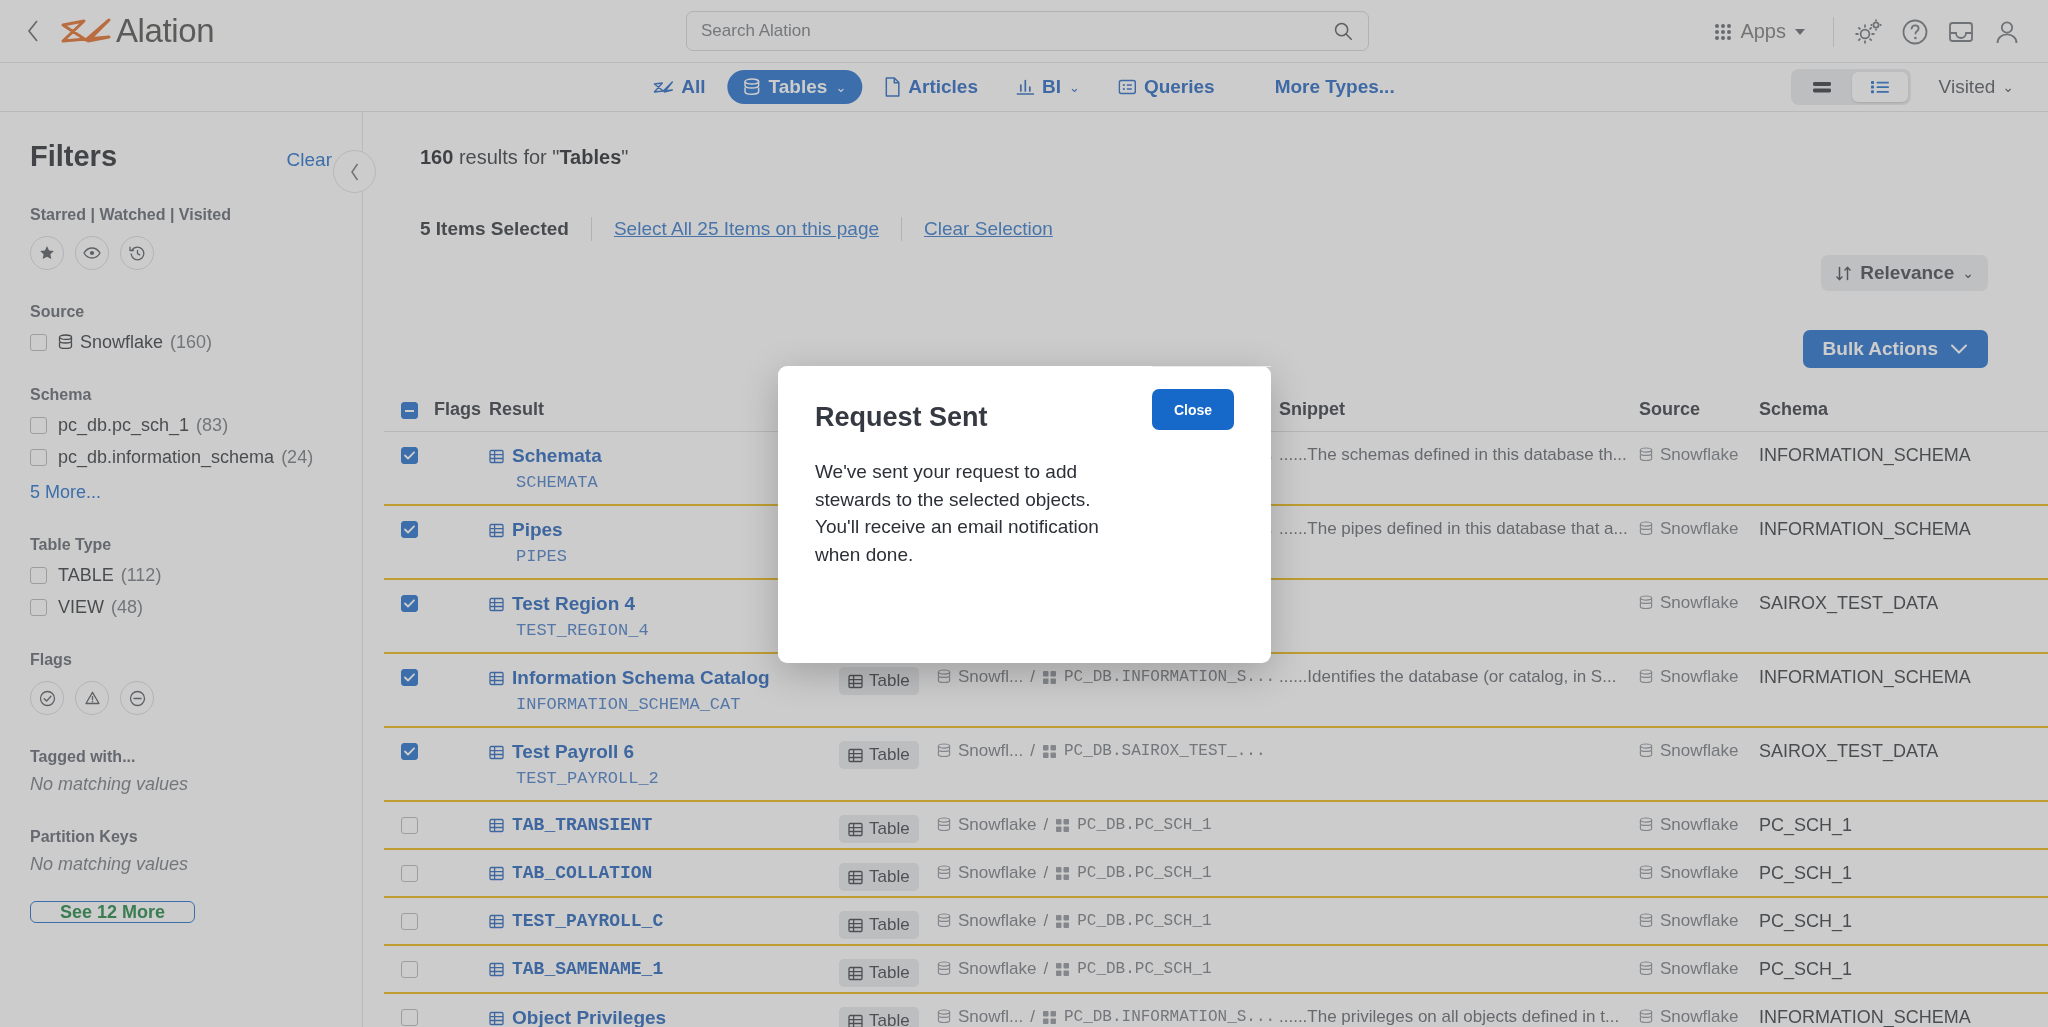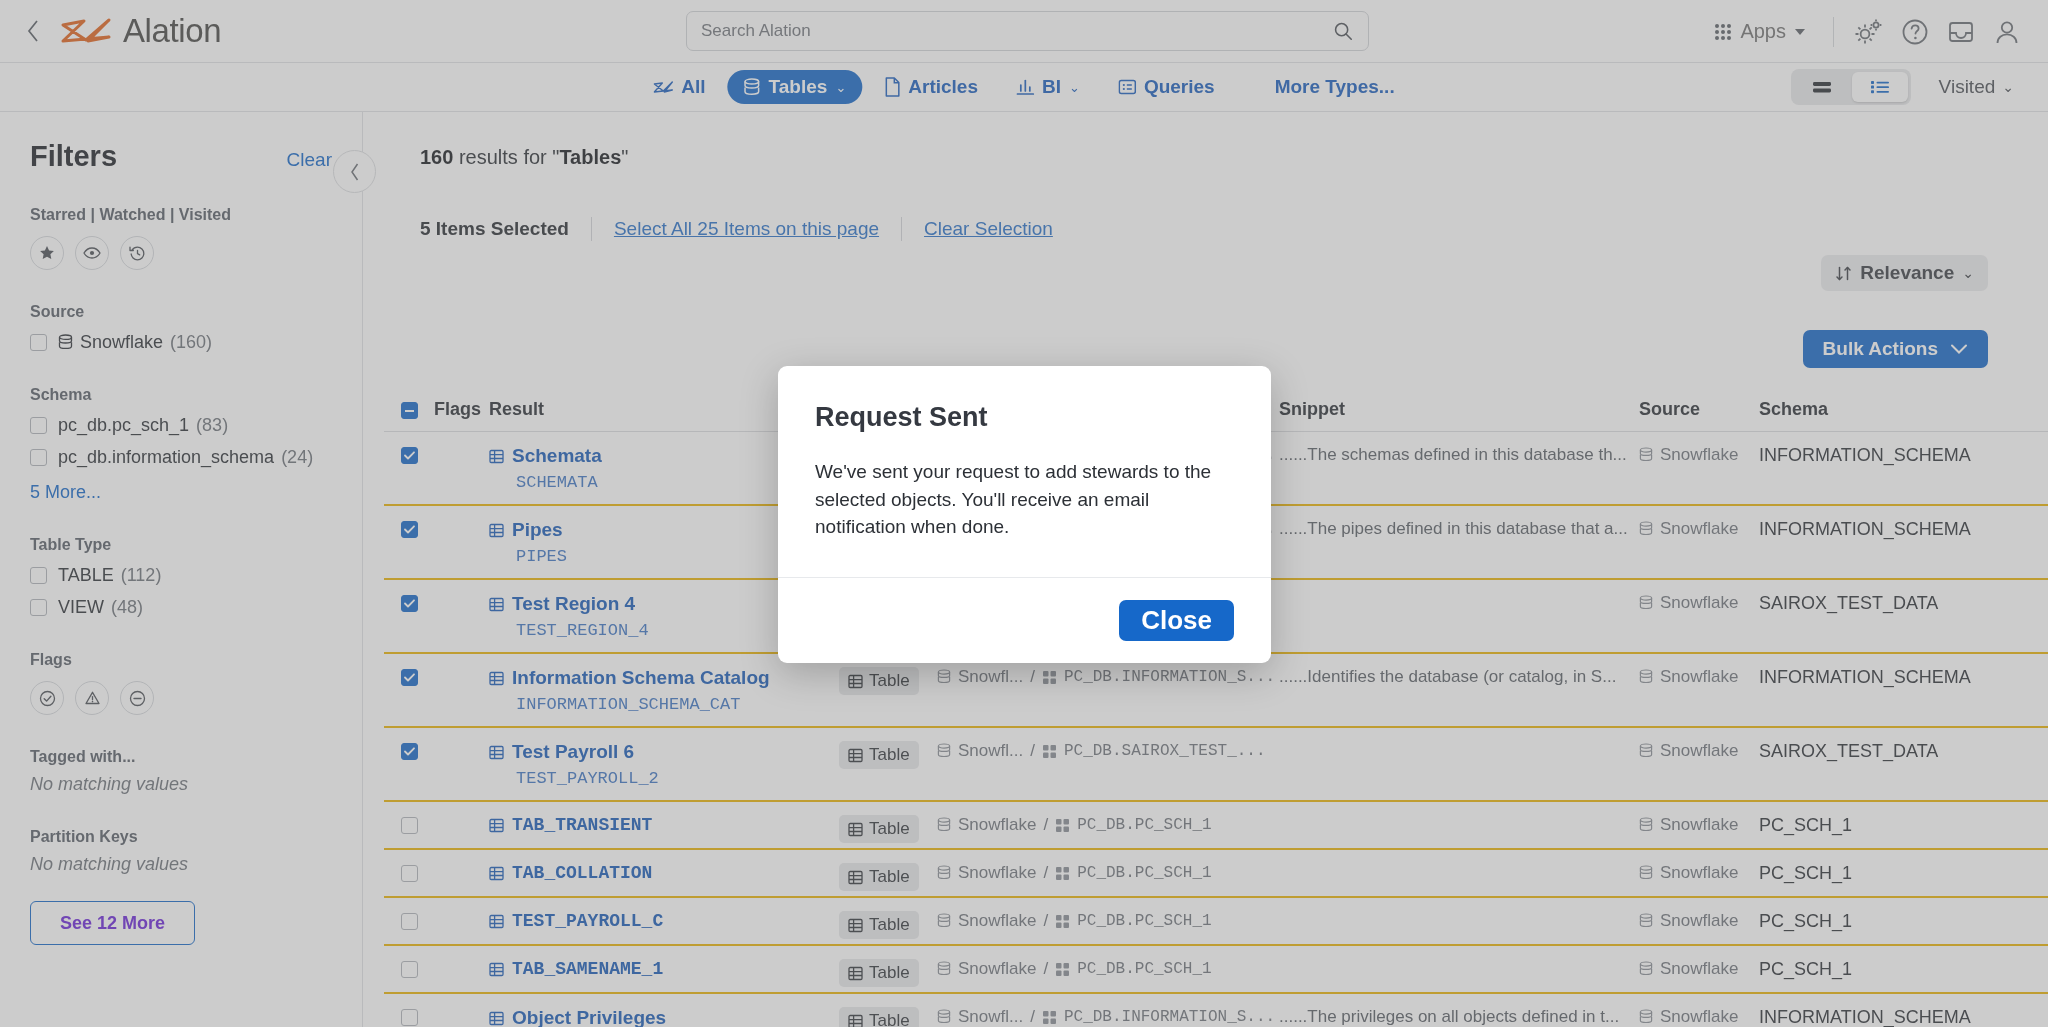--- a/index.html
+++ b/index.html
@@ -25,21 +25,21 @@
     position: absolute; top: 0; left: 0; right: 0; height: 63px;
     background: #ffffff;
     border-bottom: 1px solid #e1e3e6;
     display: flex; align-items: center;
   }
   .back-chevron {
     margin-left: 20px; width: 26px; height: 26px;
     display: flex; align-items: center; justify-content: center;
     color: #5a5f66;
   }
-  .brand { display: flex; align-items: center; margin-left: 14px; gap: 11px; }
+  .brand { display: flex; align-items: center; margin-left: 14px; gap: 4px; }
   .brand-logo { width: 52px; height: 30px; }
   .brand-name {
     font-size: 33px; color: #4a4a48; letter-spacing: -0.4px;
     font-weight: 400;
   }
   .search-wrap {
     position: absolute; left: 686px; top: 11px;
     width: 683px; height: 40px;
   }
   .search-box {
@@ -137,23 +137,23 @@
   .cb-row { display: flex; align-items: center; gap: 11px; margin-top: 11px; }
   .cb {
     width: 17px; height: 17px; border: 1.5px solid #b0b4ba; border-radius: 3px;
     background: #fff; flex: none;
   }
   .cb-text { font-size: 18px; color: #2e3238; display: flex; align-items: center; gap: 7px; }
   .cb-count { color: #6f747b; }
   .more-link { font-size: 18px; color: #1668c9; margin-top: 14px; display: inline-block; }
   .no-match { font-size: 18px; font-style: italic; color: #6f747b; margin-top: 7px; }
   .see-more-btn {
-    margin-top: 26px; width: 165px; height: 44px;
+    margin-top: 26px; width: 165px; height: 22px;
     border: 1px solid #1668c9; border-radius: 6px; background: #fff;
-    color: #6d28d9; font-size: 18px; font-weight: 700;
+    color: #15803d; font-size: 18px; font-weight: 700;
     display: flex; align-items: center; justify-content: center;
   }
 
   
   .main {
     position: absolute; top: 112px; left: 364px; right: 0; bottom: 0;
     background: #ffffff; overflow: hidden;
   }
   .results-line { margin: 34px 0 0 56px; font-size: 20px; color: #2e3238; }
   .results-line b { font-weight: 700; color: #1b1e23; }
@@ -238,36 +238,36 @@
   .schema-txt { font-size: 18px; color: #2e3238; }
 
   svg { display: block; }
 
   
   .modal {
     position: absolute; z-index: 900;
     left: 778px; top: 366px; width: 493px; height: 297px;
     background: #ffffff; border-radius: 9px;
     box-shadow: 0 10px 38px rgba(0,0,0,0.22);
-    display: flex; flex-direction: column;
+    display: flex; flex-direction: row;
   }
   .modal-body { padding: 36px 37px 0 37px; flex: 1; }
   .modal-title { font-size: 27px; font-weight: 700; color: #353941; }
   .modal-text {
     margin-top: 25px; font-size: 19px; line-height: 1.45; color: #2c3036;
     max-width: 415px;
   }
   .modal-foot {
     border-top: 1px solid #e7e9ec; height: 86px;
     display: flex; align-items: center; justify-content: flex-end;
     padding-right: 37px;
   }
   .close-btn {
     background: #1668c9; color: #fff; border: none; border-radius: 7px;
-    height: 41px; padding: 0 22px; font-size: 26px; font-weight: 700;
+    height: 41px; padding: 0 22px; font-size: 14px; font-weight: 700;
     font-family: "Liberation Sans", sans-serif;
   }
 </style>
 </head>
 <body>
 
 <div id="page-root">
 
   <div class="topbar">
     <div class="back-chevron">

